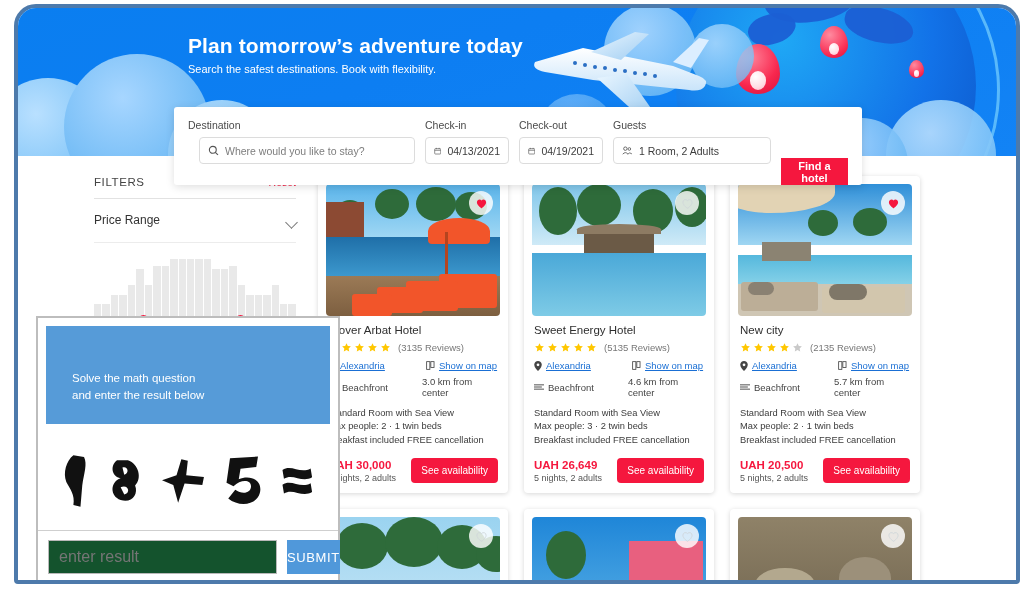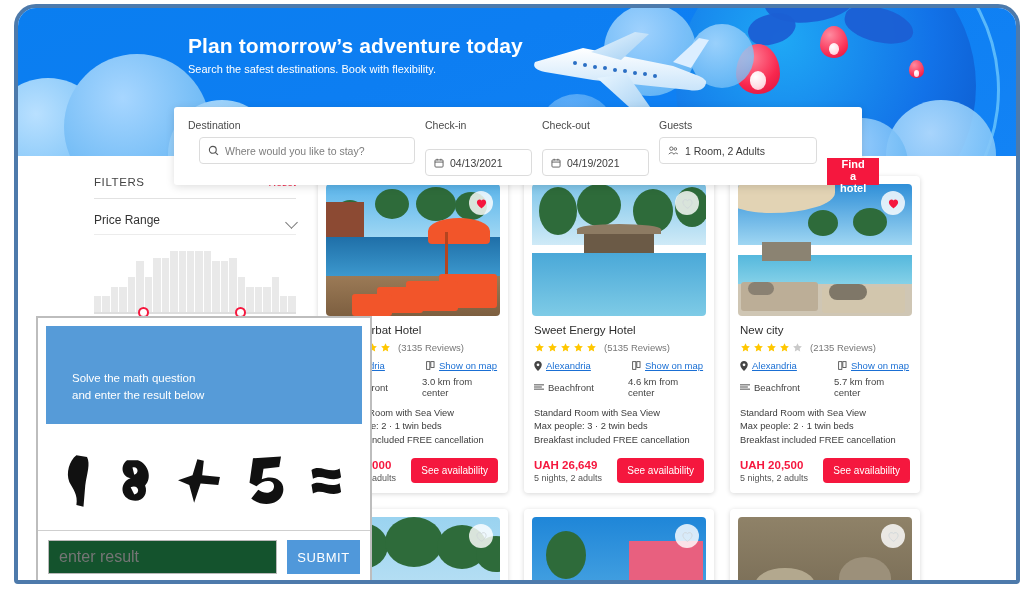--- a/index.html
+++ b/index.html
@@ -90,21 +90,21 @@
     display: flex; gap: 10px;
   }
   .fld-label { font-size: 10.5px; color: #4a4a4a; margin-bottom: 6px; }
   .fld-box {
     height: 27px; border: 1px solid #dcdcdc; border-radius: 4px;
     display: flex; align-items: center; gap: 6px; padding: 0 8px;
     font-size: 10.5px; color: #3c3c3c; background: #fff;
   }
   .fld-ph { color: #7d7d7d; }
   #f-dest { width: 216px; margin-left: 11px; }
-  #f-in, #f-out { width: 107px; margin-top: 12px; }
+  #f-in, #f-out { width: 84px; }
   #f-guests { width: 158px; }
   #find-hotel {
     align-self: flex-end; margin-bottom: 0;
     background: #f5173e; color: #fff; border: none; border-radius: 0;
     height: 27px; padding: 0 13px; font-size: 11px; font-weight: bold;
     cursor: pointer; font-family: inherit;
   }
   .fld-col { display: flex; flex-direction: column; }
 
   
@@ -113,21 +113,21 @@
   
   #sidebar { width: 300px; padding: 0 22px 0 76px; }
   .filters-head {
     display: flex; justify-content: space-between; align-items: baseline;
     padding-bottom: 10px; border-bottom: 1px solid #e2e2e2;
   }
   .filters-title { font-size: 11.5px; color: #444; letter-spacing: .6px; }
   .reset-link { font-size: 10.5px; color: #f5173e; cursor: pointer; }
   .filter-row {
     display: flex; justify-content: space-between; align-items: flex-end;
-    padding: 14px 0 7px 0; font-size: 12px; color: #333;
+    padding: 14px 0 15px 0; font-size: 12px; color: #333;
     border-bottom: 1px solid #ececec;
   }
   .chev { width: 9px; height: 9px; border-right: 1.6px solid #777; border-bottom: 1.6px solid #777;
           transform: rotate(45deg); margin-top: -4px; }
   #histogram { position: relative; height: 62px; margin-top: 16px; display: flex; align-items: flex-end; gap: 1px; }
   #histogram .hbar { flex: 1; background: #e9e9e9; }
   .slider-line { position: absolute; left: 0; right: 0; bottom: -1px; height: 2px; background: #dedede; }
   .slider-knob { position: absolute; bottom: -5px; width: 11px; height: 11px; border-radius: 50%;
                  background: #fff; border: 2.5px solid #f5173e; }
 
@@ -168,21 +168,21 @@
   .ph-sky { position: absolute; left:0; right:0; top:0; height: 46%; background: linear-gradient(#5ab4ea,#a9dcf5); }
   .ph-pool { position: absolute; left:0; right:0; top:40%; height: 32%; background: linear-gradient(#1f6fa8,#3e9bd0); }
   .ph-deck { position: absolute; left:0; right:0; bottom:0; height: 30%; background: linear-gradient(#9b7a56,#7d5f40); }
   .ph-palm { position: absolute; border-radius: 50%; background: #2e6b3a; }
   .lounger { position: absolute; background: #f2552a; border-radius: 3px; }
   .umbrella { position: absolute; background: #f2552a; border-radius: 50% 50% 4px 4px; }
 
   
   #captcha {
     position: absolute; left: 18px; top: 308px;
-    width: 336px; height: 270px;
+    width: 304px; height: 270px;
     background: #fff; border: 2px solid #bdbdbd;
     z-index: 60;
   }
   #cap-head {
     margin: 8px; height: 98px; background: #569bd8;
     color: #fff; font-size: 11.5px; line-height: 1.45;
     padding: 44px 0 0 26px;
   }
   #cap-glyphs { height: 98px; display: flex; align-items: center; justify-content: space-around; padding: 0 14px; }
   #cap-glyphs svg { display: block; }

